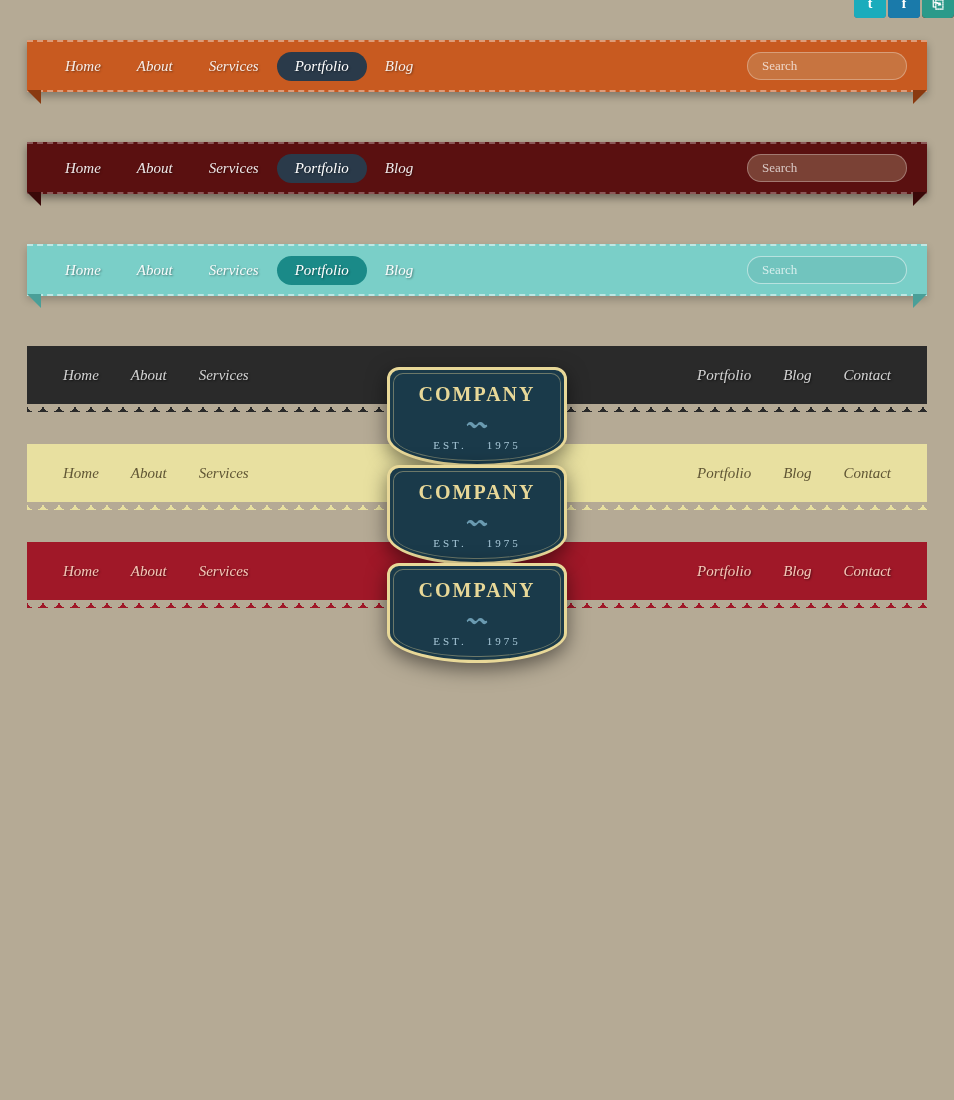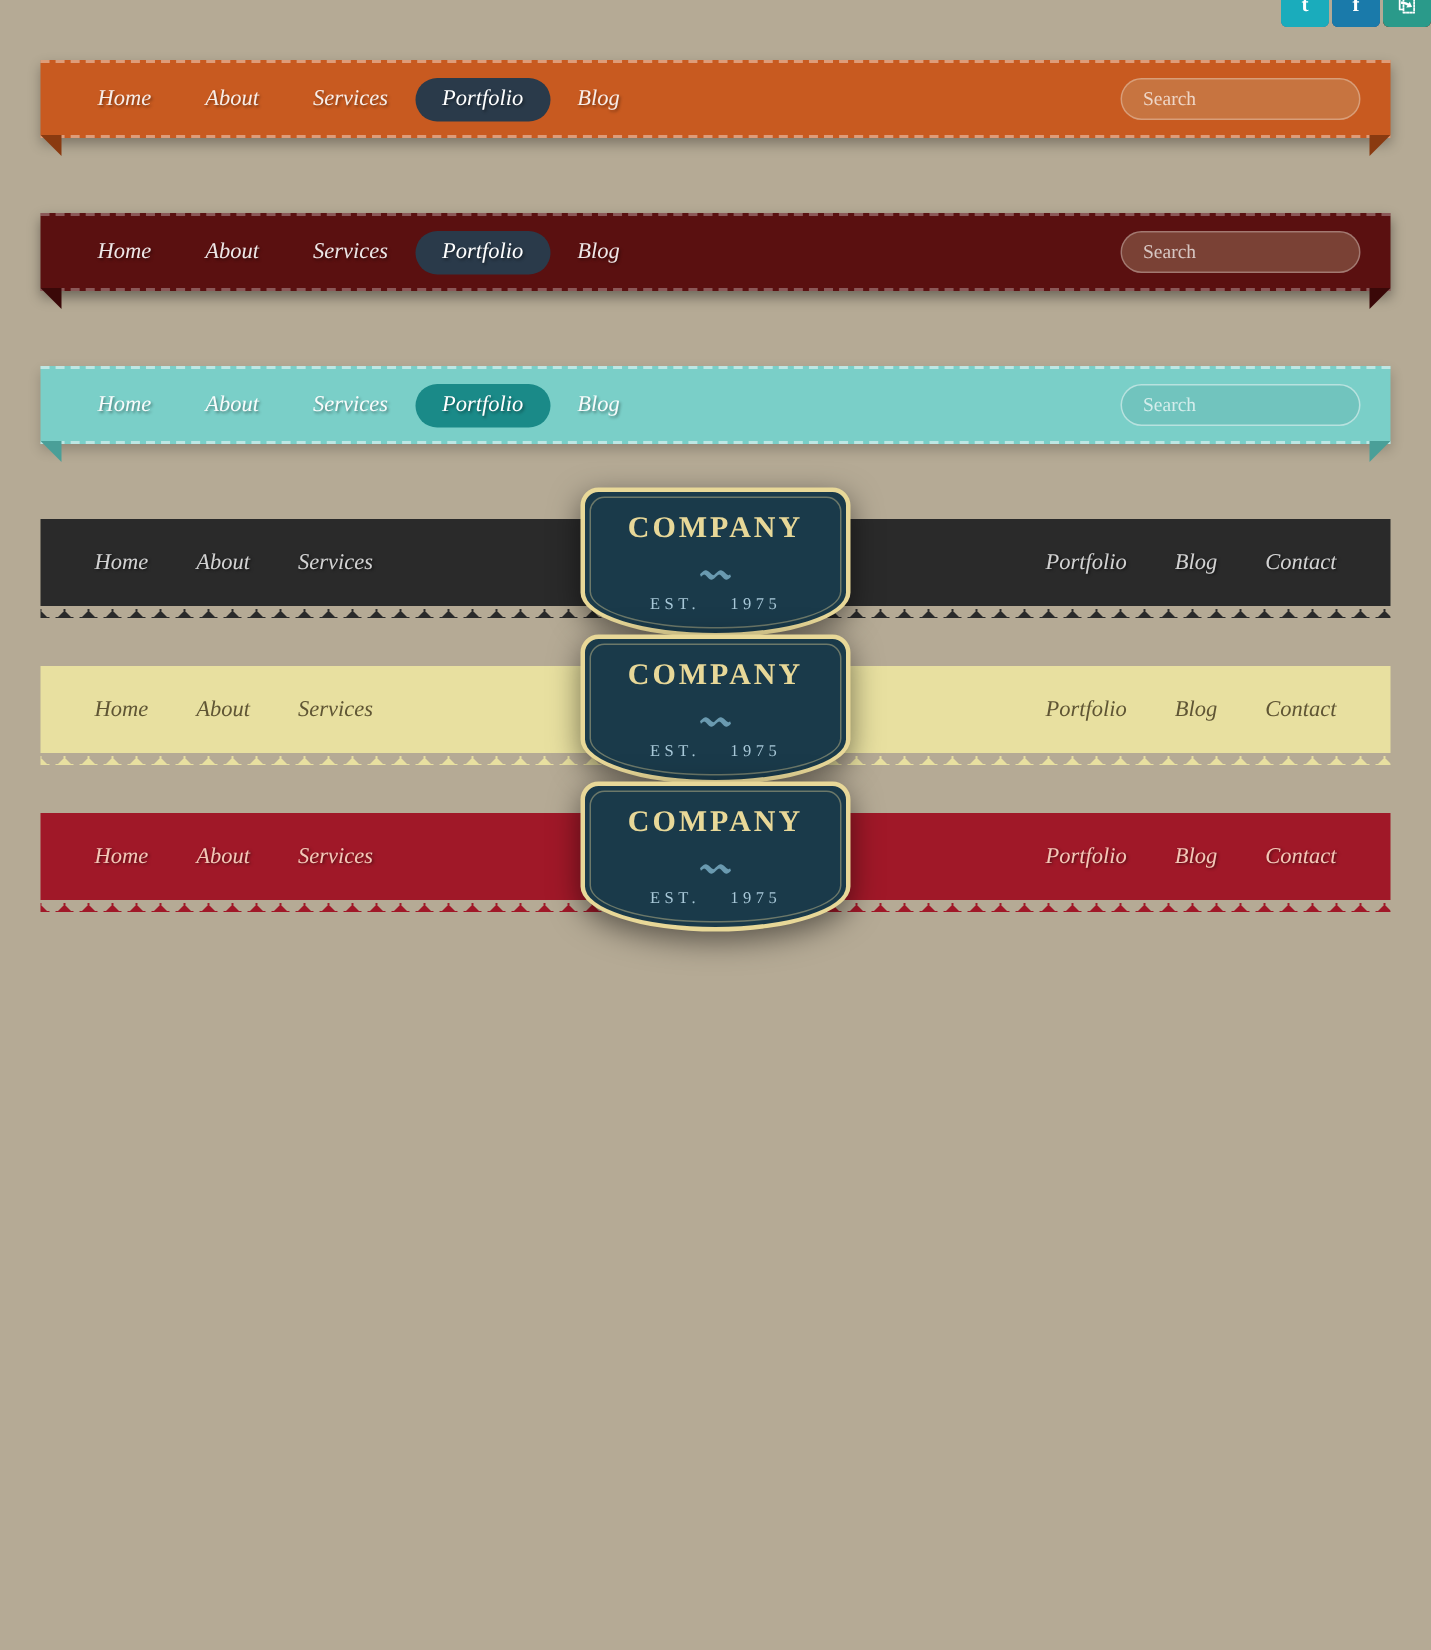--- a/index.html
+++ b/index.html
@@ -283,20 +283,21 @@
       height: 100px;
       background: #1a3a4a;
       border-radius: 12px 12px 50% 50% / 12px 12px 30% 30%;
       display: flex;
       flex-direction: column;
       align-items: center;
       justify-content: center;
       border: 3px solid #e8d898;
       box-shadow: 0 6px 20px rgba(0,0,0,0.5);
       position: relative;
+      margin-top: 42px;
     }
 
     .badge-shape::before {
       content: '';
       position: absolute;
       top: 3px;
       left: 3px;
       right: 3px;
       bottom: 3px;
       border: 1px solid rgba(232,216,152,0.4);

